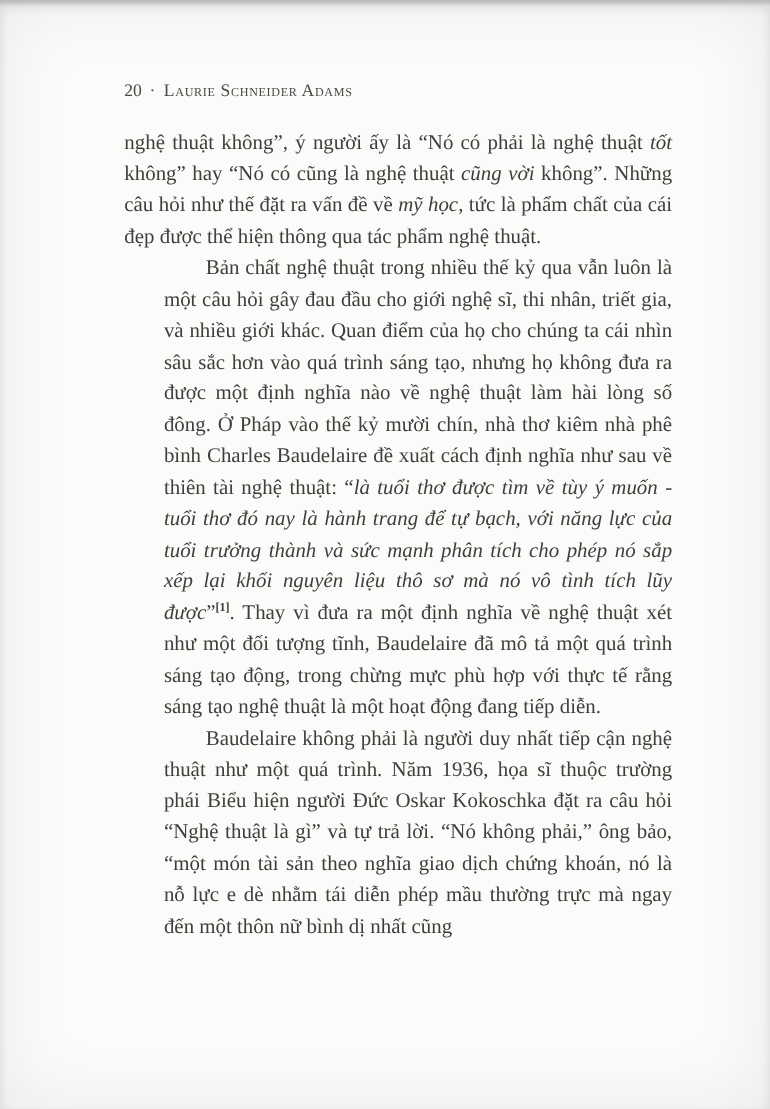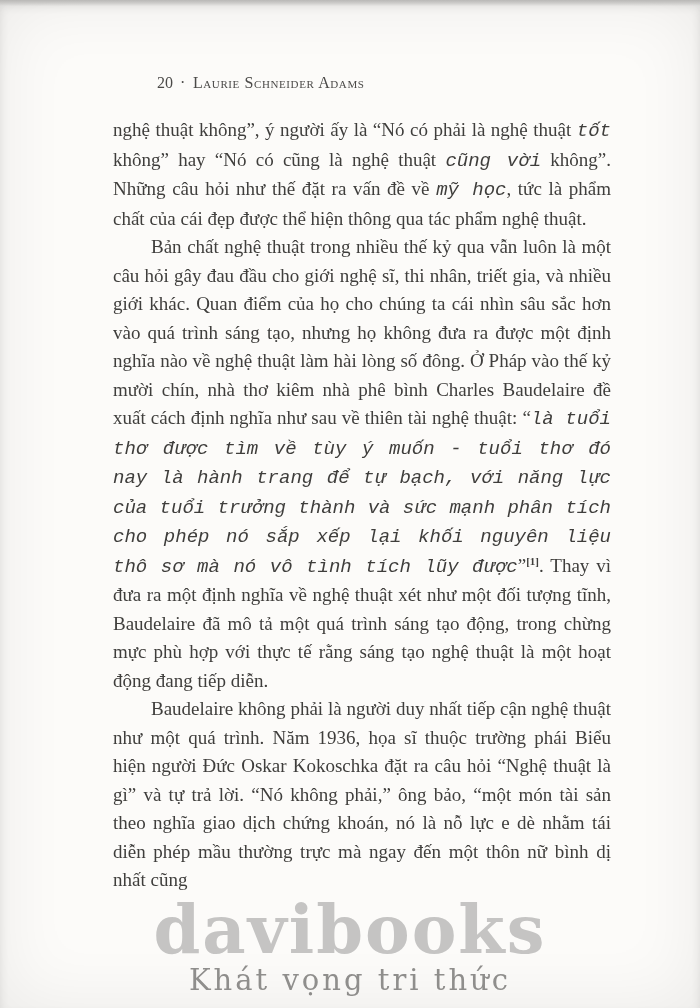--- a/index.html
+++ b/index.html
@@ -21,32 +21,31 @@
     box-shadow:inset 0 0 70px rgba(0,0,0,0.07), inset 0 6px 10px rgba(0,0,0,0.10);
   }
   .page::before{
     content:"";position:absolute;left:0;top:0;right:0;height:6px;
     background:linear-gradient(180deg,#b9b8b6,rgba(185,184,182,0));
   }
   .header{
     position:absolute;left:113px;top:74px;
     font-size:16px;letter-spacing:0.6px;color:#4b4a48;
     font-variant:small-caps;
-    margin-left:44px;
   }
   .header .num{font-variant:normal;letter-spacing:0;}
   .header .sep{padding:0 7px;}
   .body-text{
     position:absolute;left:113px;top:116px;width:498px;
     font-size:19px;line-height:28.5px;color:var(--text);
     text-align:justify;
   }
   .body-text p{margin:0;}
-  .body-text p.indent{text-indent:38px;}
-  .body-text em{font-style:italic;font-family:Liberation Mono, monospace;}
+  .body-text p.indent{text-indent:38px;margin-left:36px;}
+  .body-text em{font-style:italic;}
   .body-text sup{
     font-size:11px;font-weight:bold;vertical-align:super;line-height:0;
   }
   .watermark{
     position:absolute;left:0;right:0;bottom:12px;
     text-align:center;pointer-events:none;
   }
   .wm-brand{
     font-family:"DejaVu Serif","Liberation Serif",serif;
     font-size:67px;line-height:64px;font-weight:bold;
@@ -66,18 +65,14 @@
   <div class="header">
     <span class="num">20</span><span class="sep">·</span><span class="author">Laurie Schneider Adams</span>
   </div>
 
   <div class="body-text">
       <p><span>nghệ thuật không”, ý người ấy là “Nó có phải là nghệ thuật </span><em>tốt</em><span> không” hay “Nó có cũng là nghệ thuật </span><em>cũng vời</em><span> không”. Những câu hỏi như thế đặt ra vấn đề về </span><em>mỹ học</em><span>, tức là phẩm chất của cái đẹp được thể hiện thông qua tác phẩm nghệ thuật.</span></p>
       <p class="indent"><span>Bản chất nghệ thuật trong nhiều thế kỷ qua vẫn luôn là một câu hỏi gây đau đầu cho giới nghệ sĩ, thi nhân, triết gia, và nhiều giới khác. Quan điểm của họ cho chúng ta cái nhìn sâu sắc hơn vào quá trình sáng tạo, nhưng họ không đưa ra được một định nghĩa nào về nghệ thuật làm hài lòng số đông. Ở Pháp vào thế kỷ mười chín, nhà thơ kiêm nhà phê bình Charles Baudelaire đề xuất cách định nghĩa như sau về thiên tài nghệ thuật: “</span><em>là tuổi thơ được tìm về tùy ý muốn - tuổi thơ đó nay là hành trang để tự bạch, với năng lực của tuổi trưởng thành và sức mạnh phân tích cho phép nó sắp xếp lại khối nguyên liệu thô sơ mà nó vô tình tích lũy được</em><span>”</span><sup>[1]</sup><span>. Thay vì đưa ra một định nghĩa về nghệ thuật xét như một đối tượng tĩnh, Baudelaire đã mô tả một quá trình sáng tạo động, trong chừng mực phù hợp với thực tế rằng sáng tạo nghệ thuật là một hoạt động đang tiếp diễn.</span></p>
       <p class="indent"><span>Baudelaire không phải là người duy nhất tiếp cận nghệ thuật như một quá trình. Năm 1936, họa sĩ thuộc trường phái Biểu hiện người Đức Oskar Kokoschka đặt ra câu hỏi “Nghệ thuật là gì” và tự trả lời. “Nó không phải,” ông bảo, “một món tài sản theo nghĩa giao dịch chứng khoán, nó là nỗ lực e dè nhằm tái diễn phép mầu thường trực mà ngay đến một thôn nữ bình dị nhất cũng</span></p>
     </div>
 
-  <div class="watermark">
-    <div class="wm-brand">davibooks</div>
-    <div class="wm-tagline">Khát vọng tri thức</div>
-  </div>
 
 </div>
 
 </body></html>

